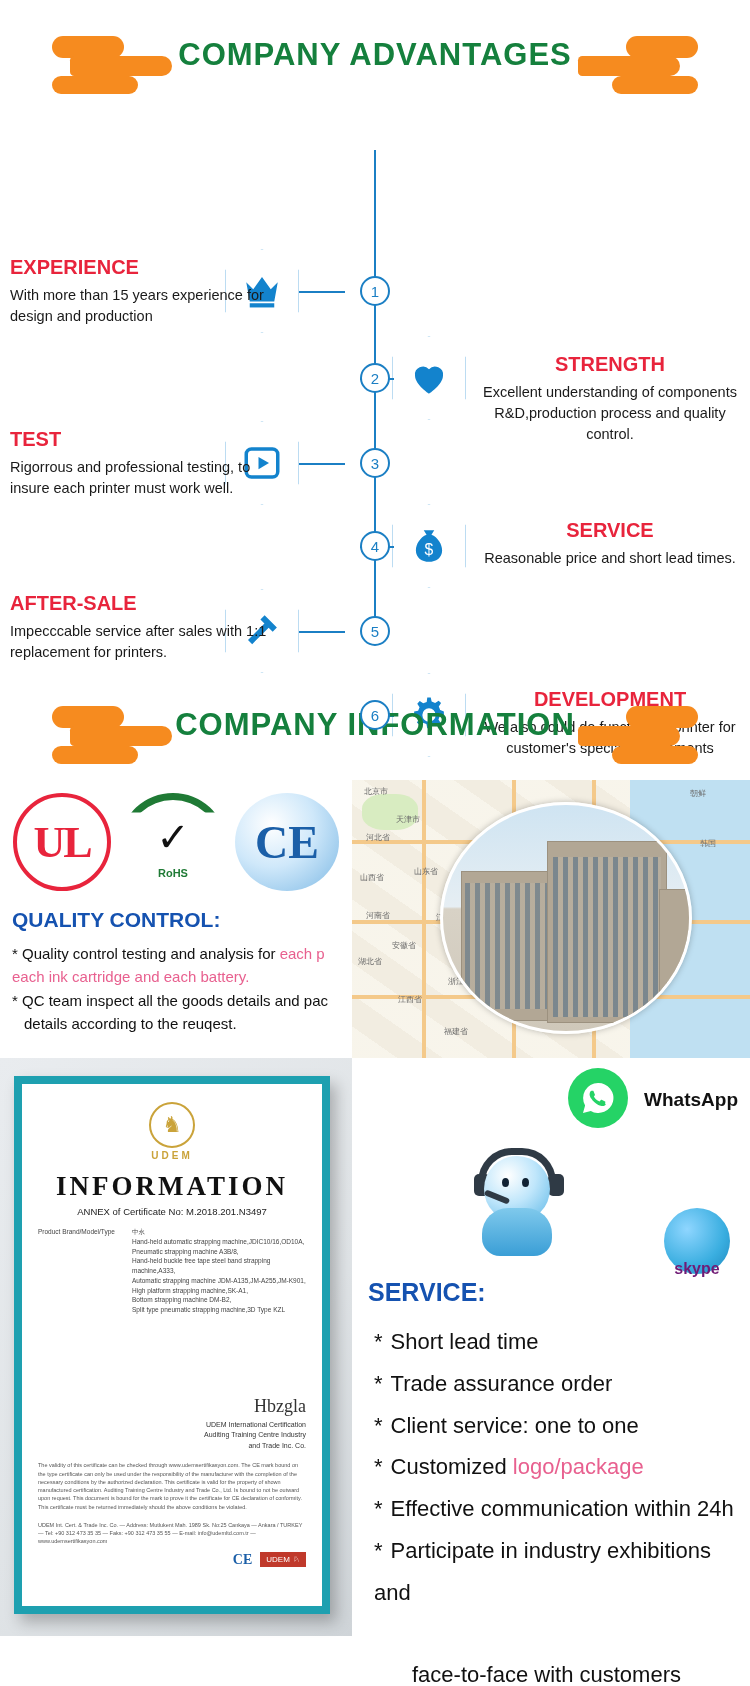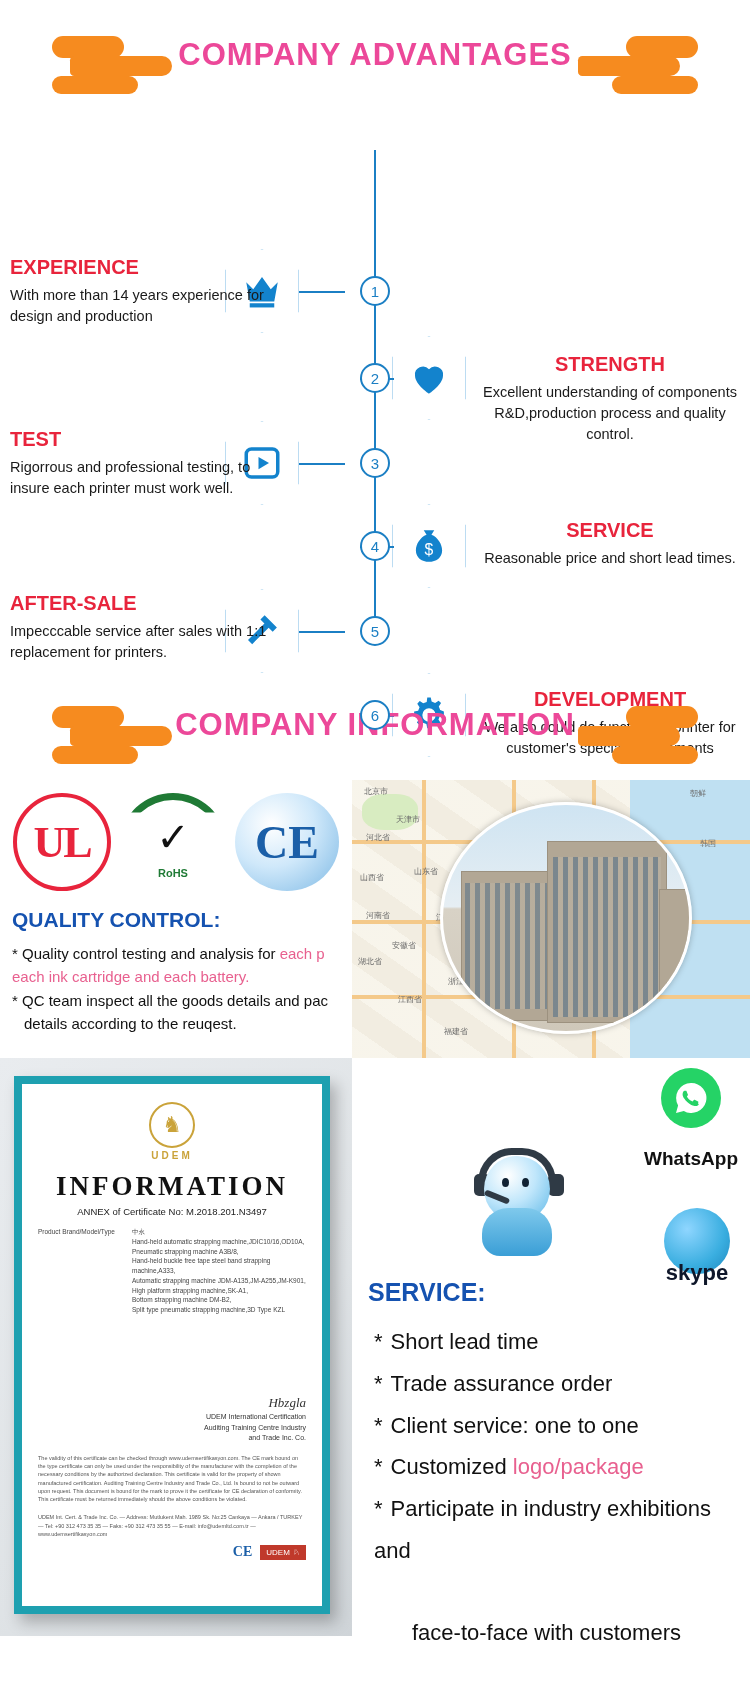--- a/index.html
+++ b/index.html
@@ -12,21 +12,21 @@
 
   
   .banner {
     position: relative;
     height: 110px;
     display: flex;
     align-items: center;
     justify-content: center;
   }
   .banner-title {
-    color: #ec4899;
+    color: #15803d;
     font-size: 31px;
     font-weight: bold;
     letter-spacing: 1px;
     text-align: center;
     z-index: 2;
   }
   .hand {
     position: absolute;
     top: 36px;
     width: 120px;
@@ -275,39 +275,39 @@
   }
 
   .service {
     width: 398px;
     position: relative;
     padding: 8px 12px;
   }
   .wa {
     position: absolute;
     right: 12px; top: 10px;
-    display: flex; flex-direction: column; align-items: center; gap: 16px;
+    display: flex; flex-direction: row; align-items: center; gap: 16px;
   }
   .wa-circle {
     width: 60px; height: 60px; border-radius: 50%;
     background: #25d366;
     display: flex; align-items: center; justify-content: center;
   }
   .wa-circle svg { width: 36px; height: 36px; fill: #fff; }
   .wa-label { font-size: 19px; font-weight: bold; color: #111; margin-top: 4px; }
   .skype {
     position: absolute;
     right: 20px; top: 150px;
     display: flex; flex-direction: column; align-items: center;
   }
   .skype-circle {
     width: 66px; height: 66px; border-radius: 50%;
     background: radial-gradient(circle at 35% 32%, #8fd6ff 0%, #3aaee0 60%, #1d86bd 100%);
   }
-  .skype-label { font-size: 22px; font-weight: bold; color: #0f172a; margin-top: -14px; }
+  .skype-label { font-size: 16px; font-weight: bold; color: #701a75; margin-top: -14px; }
   .mascot {
     position: absolute;
     left: 118px; top: 88px;
     width: 96px; height: 112px;
   }
   .mascot .head {
     position: absolute; left: 14px; top: 10px;
     width: 66px; height: 66px; border-radius: 50%;
     background: radial-gradient(circle at 36% 30%, #ffffff 0%, #bfe6fb 45%, #5ab6e6 100%);
   }
@@ -367,21 +367,21 @@
     <div class="hex" style="left:225px; top:1px;">
       <svg viewBox="0 0 24 24">
           <path d="M3 7l4 4 5-7 5 7 4-4-2 11H5L3 7z"></path>
           <rect x="5" y="19" width="14" height="2.4"></rect>
         </svg>
     </div>
     <div class="connector" style="left:299px; width:46px;"></div>
     <div class="node">1</div>
     <div class="txtblock left-txt" style="top:8px;">
       <div class="t-title">EXPERIENCE</div>
-      <div class="t-desc">With more than 14 years experience for design and production</div>
+      <div class="t-desc">With more than 15 years experience for design and production</div>
     </div>
   </div>
 
   <div class="adv-row" style="top:225px;">
     <div class="hex" style="left:392px; top:1px;">
       <svg viewBox="0 0 24 24">
           <path d="M12 21s-8-5.2-8-10.4A4.6 4.6 0 0112 7a4.6 4.6 0 018 3.6C20 15.8 12 21 12 21z"></path>
         </svg>
     </div>
     <div class="connector" style="left:360px; width:34px;"></div>
@@ -537,21 +537,21 @@
           <div class="cert-smallrow">Hand-held automatic strapping machine,JDIC10/16,OD10A,</div>
           <div class="cert-smallrow">Pneumatic strapping machine A3B/8,</div>
           <div class="cert-smallrow">Hand-held buckle free tape steel band strapping machine,A333,</div>
           <div class="cert-smallrow">Automatic strapping machine JDM-A135,JM-A255,JM-K901,</div>
           <div class="cert-smallrow">High platform strapping machine,SK-A1,</div>
           <div class="cert-smallrow">Bottom strapping machine DM-B2,</div>
           <div class="cert-smallrow">Split type pneumatic strapping machine,3D Type KZL</div>
         </div>
       </div>
       <div class="cert-sig">
-        <div style="font-family:'Liberation Serif',serif; font-size:13px; font-style:italic;">Hbzgla</div>
+        <div style="font-family:'Liberation Serif',serif; font-size:18px; ">Hbzgla</div>
         <div>UDEM International Certification</div>
         <div>Auditing Training Centre Industry</div>
         <div>and Trade Inc. Co.</div>
       </div>
       <div class="cert-foot">The validity of this certificate can be checked through www.udemsertifikasyon.com. The CE mark bound on the type certificate can only be used under the responsibility of the manufacturer with the completion of the necessary conditions by the authorized declaration. This certificate is valid for the property of shown manufactured certification. Auditing Training Centre Industry and Trade Co., Ltd. Is bound to not be outward upon request. This document is bound for the mark to prove it the certificate for CE declaration of conformity. This certificate must be returned immediately should the above conditions be violated.</div>
       <div class="cert-foot">UDEM Int. Cert. &amp; Trade Inc. Co. — Address: Mutlukent Mah. 1989 Sk. No:25 Cankaya — Ankara / TURKEY — Tel: +90 312 473 35 35 — Faks: +90 312 473 35 55 — E-mail: info@udemltd.com.tr — www.udemsertifikasyon.com</div>
       <div class="cert-badges">
         <div class="ce-badge">CE</div>
         <div class="udem-badge">
           <span>UDEM</span>
@@ -586,16 +586,17 @@
       <div class="skype-circle"></div>
       <div class="skype-label">skype</div>
     </div>
 
     <div class="service-title">SERVICE:</div>
     <ul class="service-list">
       <li><span class="star">*</span><span>Short lead time</span></li>
       <li><span class="star">*</span><span>Trade assurance order</span></li>
       <li><span class="star">*</span><span>Client service: one to one</span></li>
       <li><span class="star">*</span><span>Customized </span><span class="pink">logo/package</span></li>
+      <li><span class="star">*</span><span>Effective communication within 24h</span></li>
       <li><span class="star">*</span><span>Participate in industry exhibitions and</span><span class="indent">face-to-face with customers</span></li>
     </ul>
   </div>
 </div>
 
 </body></html>

